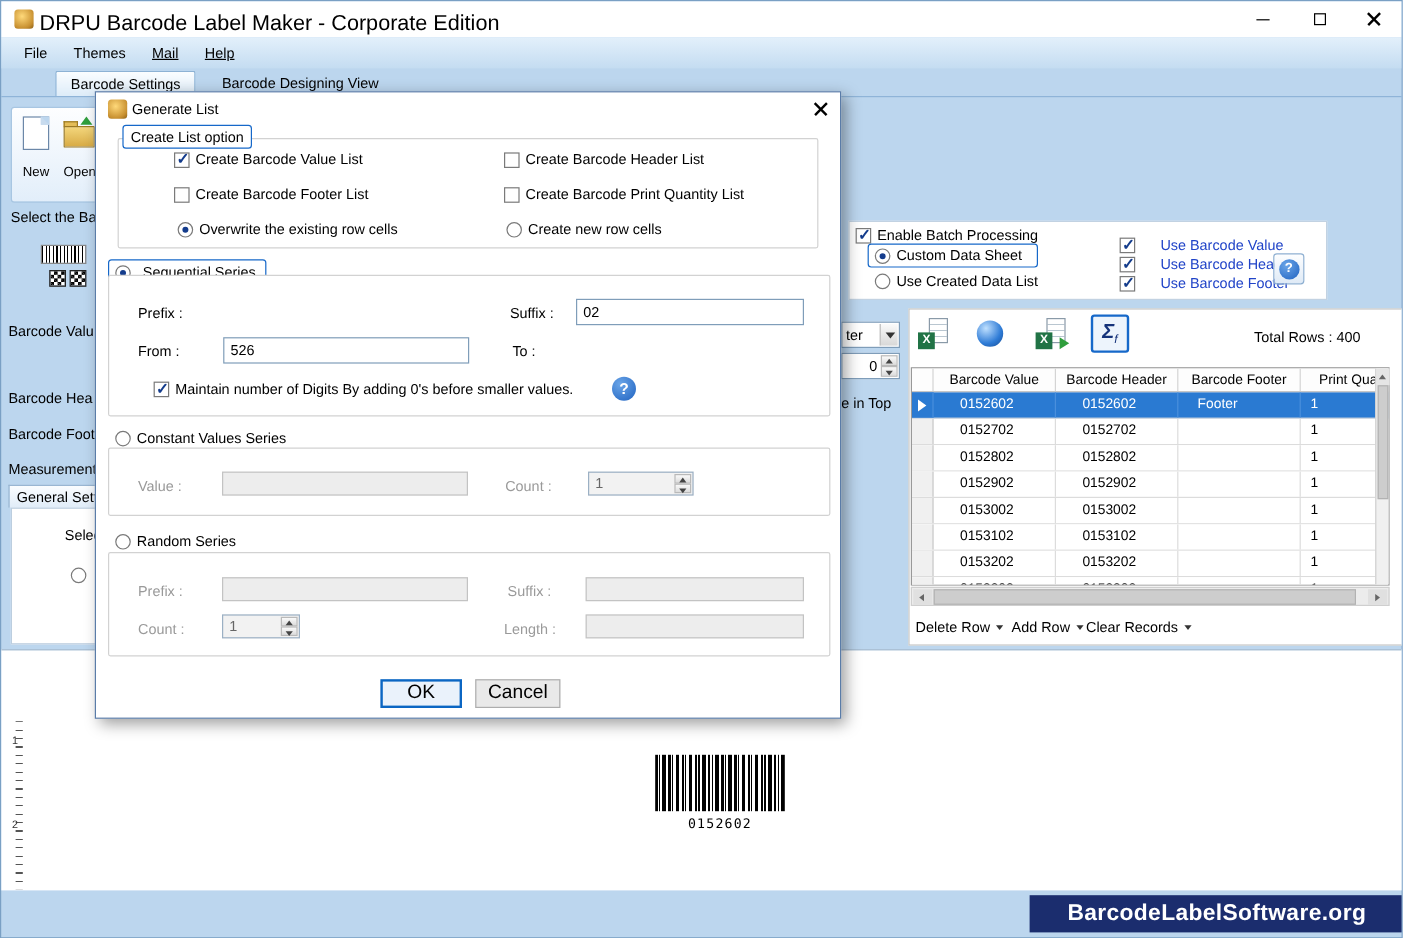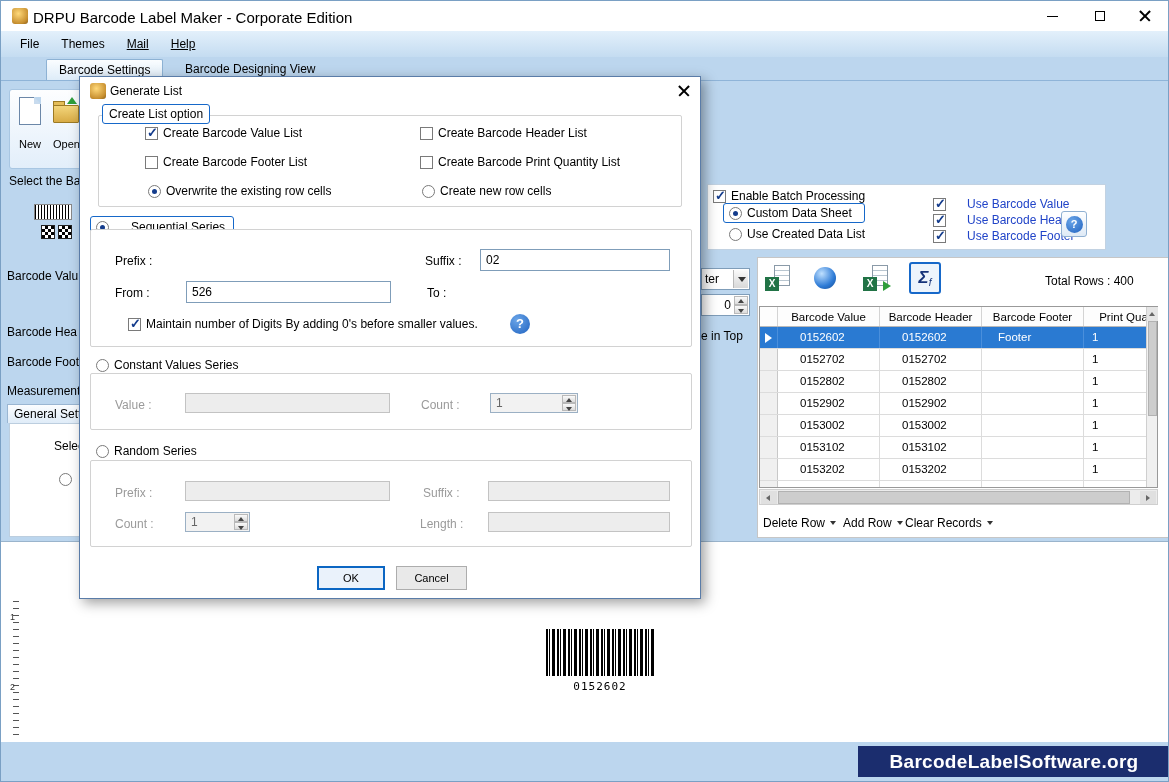--- a/index.html
+++ b/index.html
@@ -6,21 +6,21 @@
   html,body { width:1169px; height:782px; }
   body { font-family:"Liberation Sans", sans-serif; font-size:12px; color:#000; }
   #app { position:relative; width:1169px; height:782px; background:#bcd6ee; overflow:hidden; border:1px solid #7aa0c4; }
   .abs { position:absolute; }
   .nowrap { white-space:nowrap; }
 
   
   .titlebar { left:0; top:0; width:1167px; height:30px; background:#fff; }
   .app-icon { width:16px; height:16px; border-radius:3px;
     background:radial-gradient(circle at 40% 35%, #ffd97a, #c89030 70%, #8a5f18); }
-  .title-text { left:32px; top:8px; font-size:15px; }
+  .title-text { left:32px; top:8px; font-size:18px; }
   .win-btn { top:0; width:46px; height:30px; display:flex; align-items:center; justify-content:center; }
   .glyph-min { width:11px; height:1px; background:#000; }
   .glyph-max { width:10px; height:10px; border:1px solid #000; }
   .glyph-x { position:relative; width:12px; height:12px; }
   .glyph-x::before,.glyph-x::after { content:""; position:absolute; left:-1px; top:5px; width:14px; height:1.6px; background:#000; }
   .glyph-x::before { transform:rotate(45deg); } .glyph-x::after { transform:rotate(-45deg); }
 
   
   .menubar { left:0; top:30px; width:1167px; height:26px; background:linear-gradient(#e3f0fb,#c4dcf1);
     display:flex; align-items:center; padding-left:8px; }
@@ -69,21 +69,21 @@
   .tfield { border:1px solid #7f9db9; background:#fff; font:12px "Liberation Sans",sans-serif; padding:2px 5px; }
   input.tfield { outline:none; }
   .tfield.dis { background:#ededed; border-color:#c3c3c3; color:#8a8a8a; }
   .spin { border:1px solid #9bb0c4; background:#f2f2f2; color:#666; font-size:12px; }
   .spin .spin-val { position:absolute; left:5px; top:2px; }
   .spin-btns { position:absolute; right:1px; top:1px; bottom:1px; width:14px; display:flex; flex-direction:column; }
   .sp-u,.sp-d { flex:1; background:linear-gradient(#fafafa,#dcdcdc); border:1px solid #b9b9b9; position:relative; }
   .sp-u::after { content:""; position:absolute; left:3px; top:2px; border-left:3px solid transparent; border-right:3px solid transparent; border-bottom:4px solid #444; }
   .sp-d::after { content:""; position:absolute; left:3px; top:3px; border-left:3px solid transparent; border-right:3px solid transparent; border-top:4px solid #444; }
   .gbox { border:1px solid #d2d2d2; background:#fff; border-radius:2px; }
-  .btn { background:#e9e9e9; border:1px solid #adadad; font-size:11px; display:flex; align-items:center; justify-content:center; }
+  .btn { background:#e9e9e9; border:1px solid #adadad; font-size:16px; display:flex; align-items:center; justify-content:center; }
   .btn.default { border:2px solid #0b66c3; background:#eaf2fb; }
   .help-circle { width:20px; height:20px; border-radius:50%; color:#fff; font-weight:bold; font-size:13px; text-align:center; line-height:20px;
     background:radial-gradient(circle at 35% 30%, #6aa5e8, #1f62c0); }
   .help-btn { width:26px; height:26px; background:linear-gradient(#fdfeff,#dfeaf6); border:1px solid #8fb0d2; border-radius:3px;
     display:flex; align-items:center; justify-content:center; }
   .help-btn .help-circle { width:17px; height:17px; line-height:17px; font-size:11px; }
 
   
   .batch-panel { left:706px; top:183px; width:399px; height:66px; background:#fff; border:1px solid #c2d2e2; }
 
@@ -153,21 +153,21 @@
 
   
   .banner { left:857px; top:745px; width:312px; height:31px; background:#1b2d6e; color:#fff; font-weight:bold; font-size:19px;
     display:flex; align-items:center; justify-content:center; letter-spacing:0.3px; }
 
   
   .dialog { left:78px; top:75px; width:622px; height:523px; background:#fff; border:1px solid #5a7ca8;
     box-shadow:4px 4px 12px rgba(0,0,0,0.38); z-index:50; }
   .dlg-title { left:30px; top:7px; font-size:12px; }
   .dlg-close { left:598px; top:8px; width:14px; height:14px; }
-  .seq-box { left:10px; top:139px; height:22px; display:flex; align-items:center; gap:22px; padding:0 8px 0 5px; }
+  .seq-box { left:10px; top:139px; height:22px; display:flex; align-items:center; gap:10px; padding:0 8px 0 5px; }
 </style>
 </head>
 <body>
 
 <div id="app">
 
   <div class="abs titlebar">
     <span class="abs app-icon" style="left:11px;top:7px"></span>
     <span class="abs title-text nowrap">DRPU Barcode Label Maker - Corporate Edition</span>
     <span class="abs win-btn" style="left:1028px">

